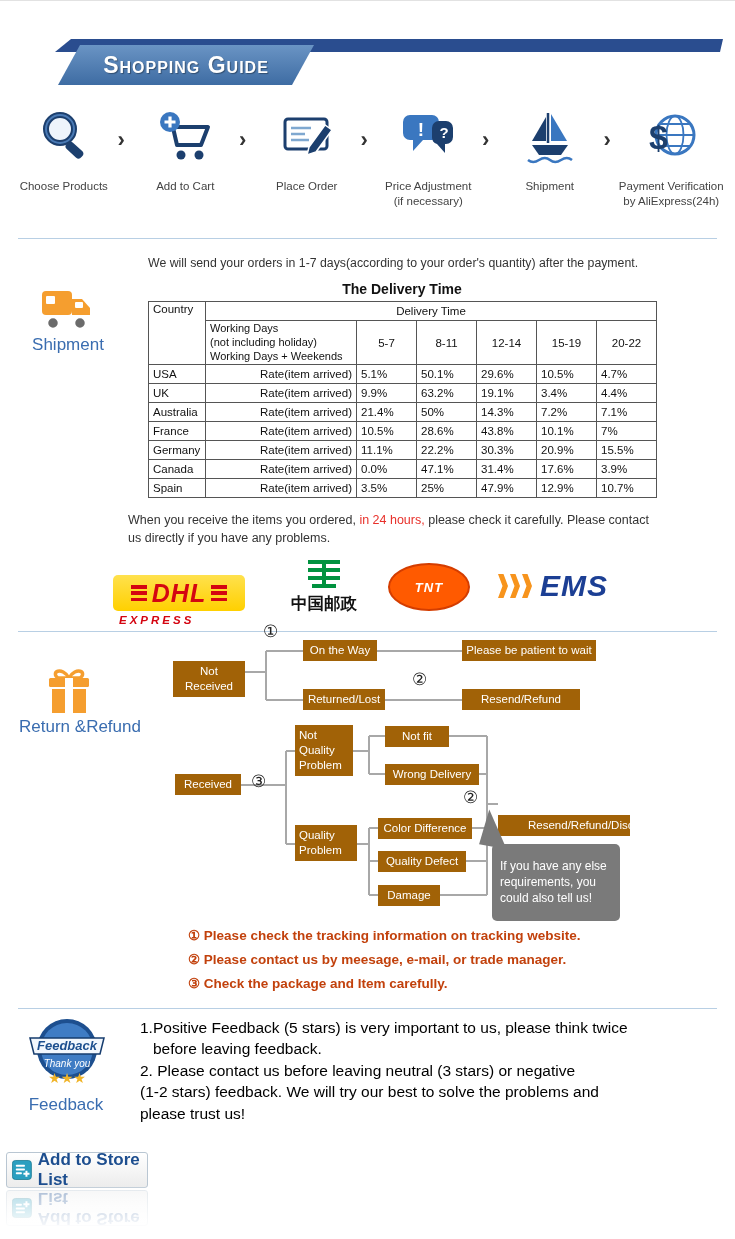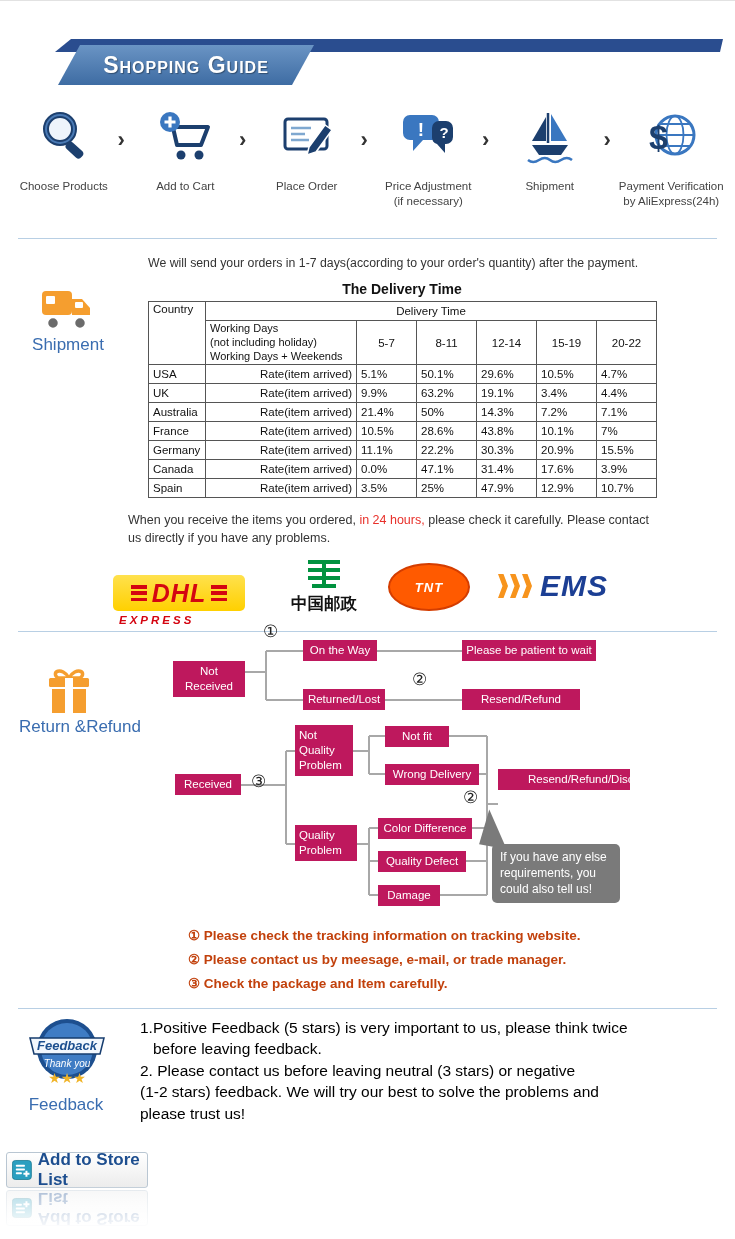--- a/index.html
+++ b/index.html
@@ -66,25 +66,25 @@
   .tnt{position:absolute;left:388px;top:6px;width:78px;height:44px;border-radius:50%;
        background:#ff5a00;border:2px solid #d43d00;display:flex;align-items:center;justify-content:center;}
   .tnt-text{color:#fff;font-size:13px;font-weight:bold;font-style:italic;letter-spacing:1px;}
   .ems{position:absolute;left:498px;top:12px;display:flex;align-items:center;}
   .ems-chevrons{display:inline-flex;margin-right:6px;}
   .ems-chevrons i{display:inline-block;width:10px;height:24px;background:#f7941d;margin-right:2px;
                   clip-path:polygon(0 0,55% 0,100% 50%,55% 100%,0 100%,45% 50%);}
   .ems-text{color:#1c3f94;font-size:30px;font-weight:bold;font-style:italic;letter-spacing:1px;}
 
   
-  .fnode{position:absolute;box-sizing:border-box;background:#be185d;color:#fff;
+  .fnode{position:absolute;box-sizing:border-box;background:#a16207;color:#fff;
          font-size:11.5px;line-height:1.3;padding:3px 4px;text-align:center;}
   .fnode.left{text-align:left;}
   .fbubble{position:absolute;box-sizing:border-box;background:#7a7a7a;color:#fff;
-           font-size:12px;line-height:1.35;padding:5px 8px;text-align:left;border-radius:5px;}
+           font-size:12px;line-height:1.35;padding:14px 8px;text-align:left;border-radius:5px;}
   .fbubble-tail{position:absolute;left:482px;top:810px;width:0;height:0;
                 border-left:4px solid transparent;border-right:24px solid transparent;
                 border-bottom:36px solid #7a7a7a;transform:rotate(10deg);}
   .fmark{position:absolute;font-size:17px;color:#222;}
   .flow-svg{position:absolute;left:0;top:620px;}
   .rnotes{position:absolute;left:188px;width:520px;font-size:13.5px;font-weight:600;color:#c2410c;}
 
   
   .fb-lines{position:absolute;left:140px;top:1016px;width:592px;font-size:15.5px;
             color:#000;line-height:1.38;}
@@ -361,21 +361,21 @@
   <div class="fnode" style="left:303px;top:688px;width:82px;">Returned/Lost</div>
   <div class="fnode" style="left:462px;top:688px;width:118px;">Resend/Refund</div>
   <div class="fnode" style="left:175px;top:773px;width:66px;">Received</div>
   <div class="fnode left" style="left:295px;top:724px;width:58px;">Not Quality Problem</div>
   <div class="fnode" style="left:385px;top:725px;width:64px;">Not fit</div>
   <div class="fnode" style="left:385px;top:763px;width:94px;">Wrong Delivery</div>
   <div class="fnode left" style="left:295px;top:824px;width:62px;">Quality Problem</div>
   <div class="fnode" style="left:378px;top:817px;width:94px;">Color Difference</div>
   <div class="fnode" style="left:378px;top:850px;width:88px;">Quality Defect</div>
   <div class="fnode" style="left:378px;top:884px;width:62px;">Damage</div>
-  <div class="fnode" style="left:498px;top:768px;width:132px;padding-left:30px;">Resend/Refund/Discount</div>
+  <div class="fnode" style="left:498px;top:814px;width:132px;padding-left:30px;">Resend/Refund/Discount</div>
 
   <div class="fbubble-tail"></div>
   <div class="fbubble" style="left:492px;top:843px;width:128px;">If you have any else requirements, you could also tell us!</div>
 
   <div class="fmark" style="left:263px;top:620px;">①</div>
   <div class="fmark" style="left:412px;top:668px;">②</div>
   <div class="fmark" style="left:251px;top:770px;">③</div>
   <div class="fmark" style="left:463px;top:786px;">②</div>
 
   <div class="rnotes" style="top:926px;">① Please check the tracking information on tracking website.</div>

